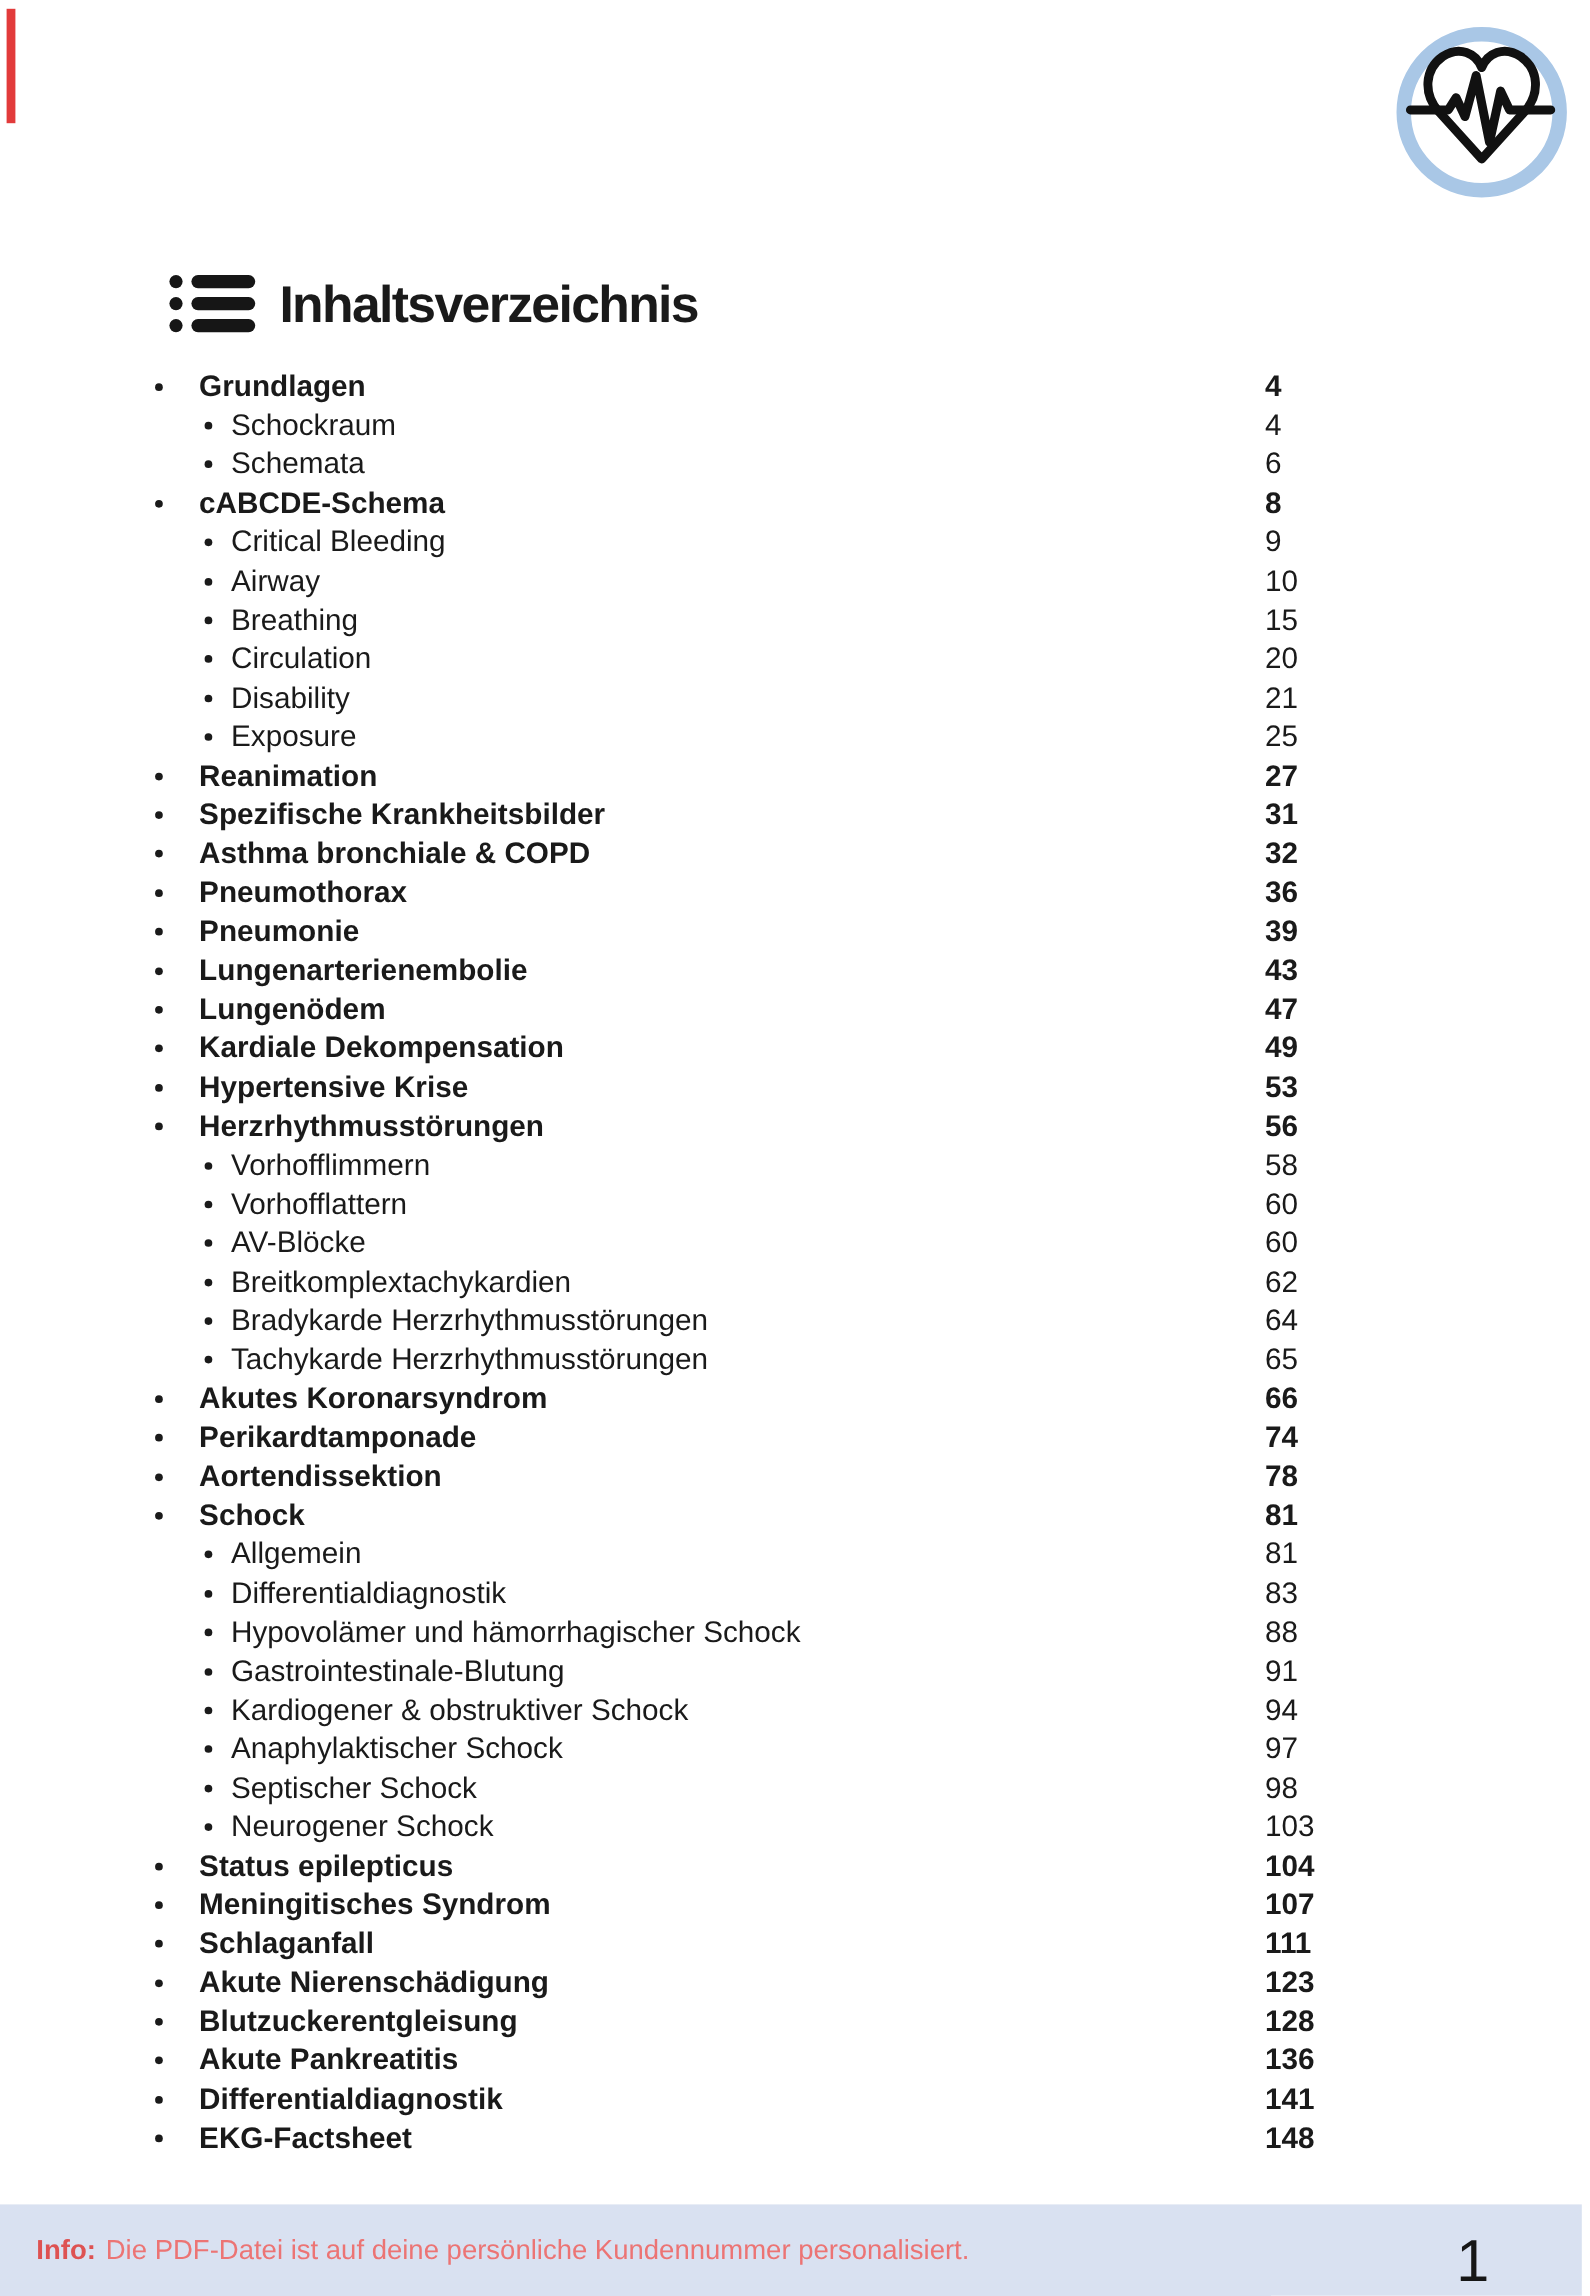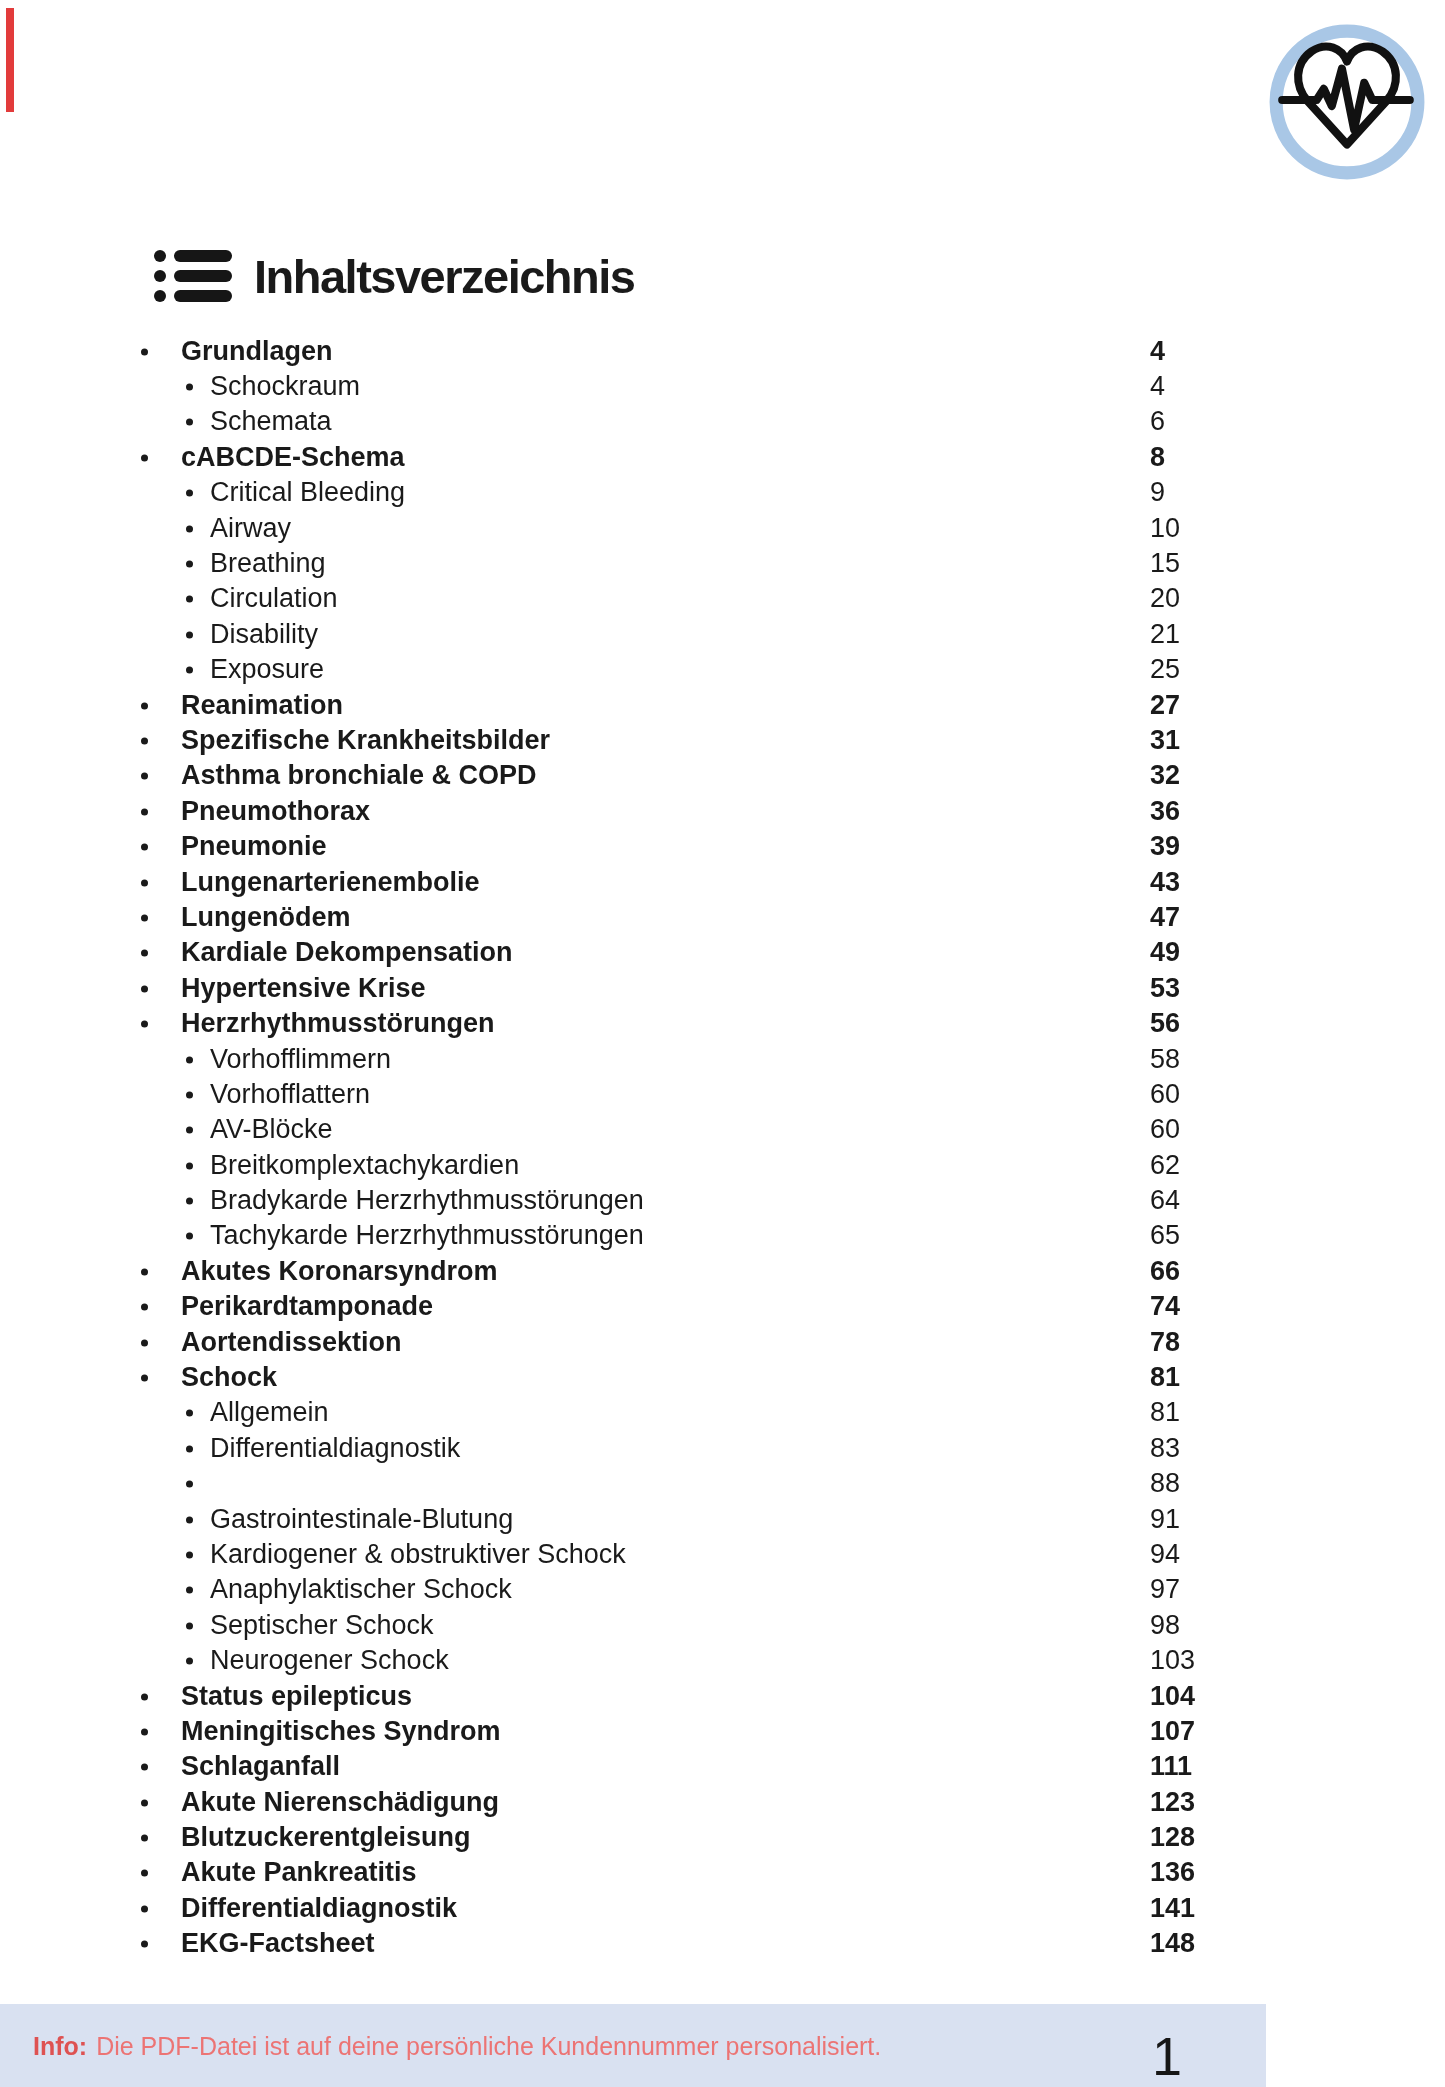--- a/index.html
+++ b/index.html
@@ -41,21 +41,21 @@
   .label{
     position:absolute;top:50%;transform:translateY(-50%);
     white-space:nowrap;left:181px;text-align:center;
   }
   .level2 .label{left:210px;}
   .page{
     position:absolute;top:50%;transform:translateY(-50%);
     left:1150px;white-space:nowrap;
   }
   .footer{
-    position:absolute;left:0;top:2004px;width:1266px;height:83px;
+    position:absolute;left:0;top:2004px;width:1438px;height:83px;
     background:var(--footer-bg,#d9e1f1);
   }
   .footer-info{
     position:absolute;left:33px;top:50%;transform:translateY(-50%);
     font-size:25px;white-space:nowrap;
   }
   .info-label{font-weight:700;color:var(--footer-info-red,#de5252);margin-right:9px;}
   .info-text{font-weight:400;color:var(--footer-text-red,#ec7474);}
   .footer-page-number{
     position:absolute;right:84px;bottom:4px;
@@ -241,20 +241,21 @@
       <span class="label">Allgemein</span>
       <span class="page">81</span>
     </div>
     <div class="toc-row level2">
       <span class="bullet"></span>
       <span class="label">Differentialdiagnostik</span>
       <span class="page">83</span>
     </div>
     <div class="toc-row level2">
       <span class="bullet"></span>
+      <span class="label">Hypovolämer und hämorrhagischer Schock</span>
       <span class="page">88</span>
     </div>
     <div class="toc-row level2">
       <span class="bullet"></span>
       <span class="label">Gastrointestinale-Blutung</span>
       <span class="page">91</span>
     </div>
     <div class="toc-row level2">
       <span class="bullet"></span>
       <span class="label">Kardiogener &amp; obstruktiver Schock</span>

